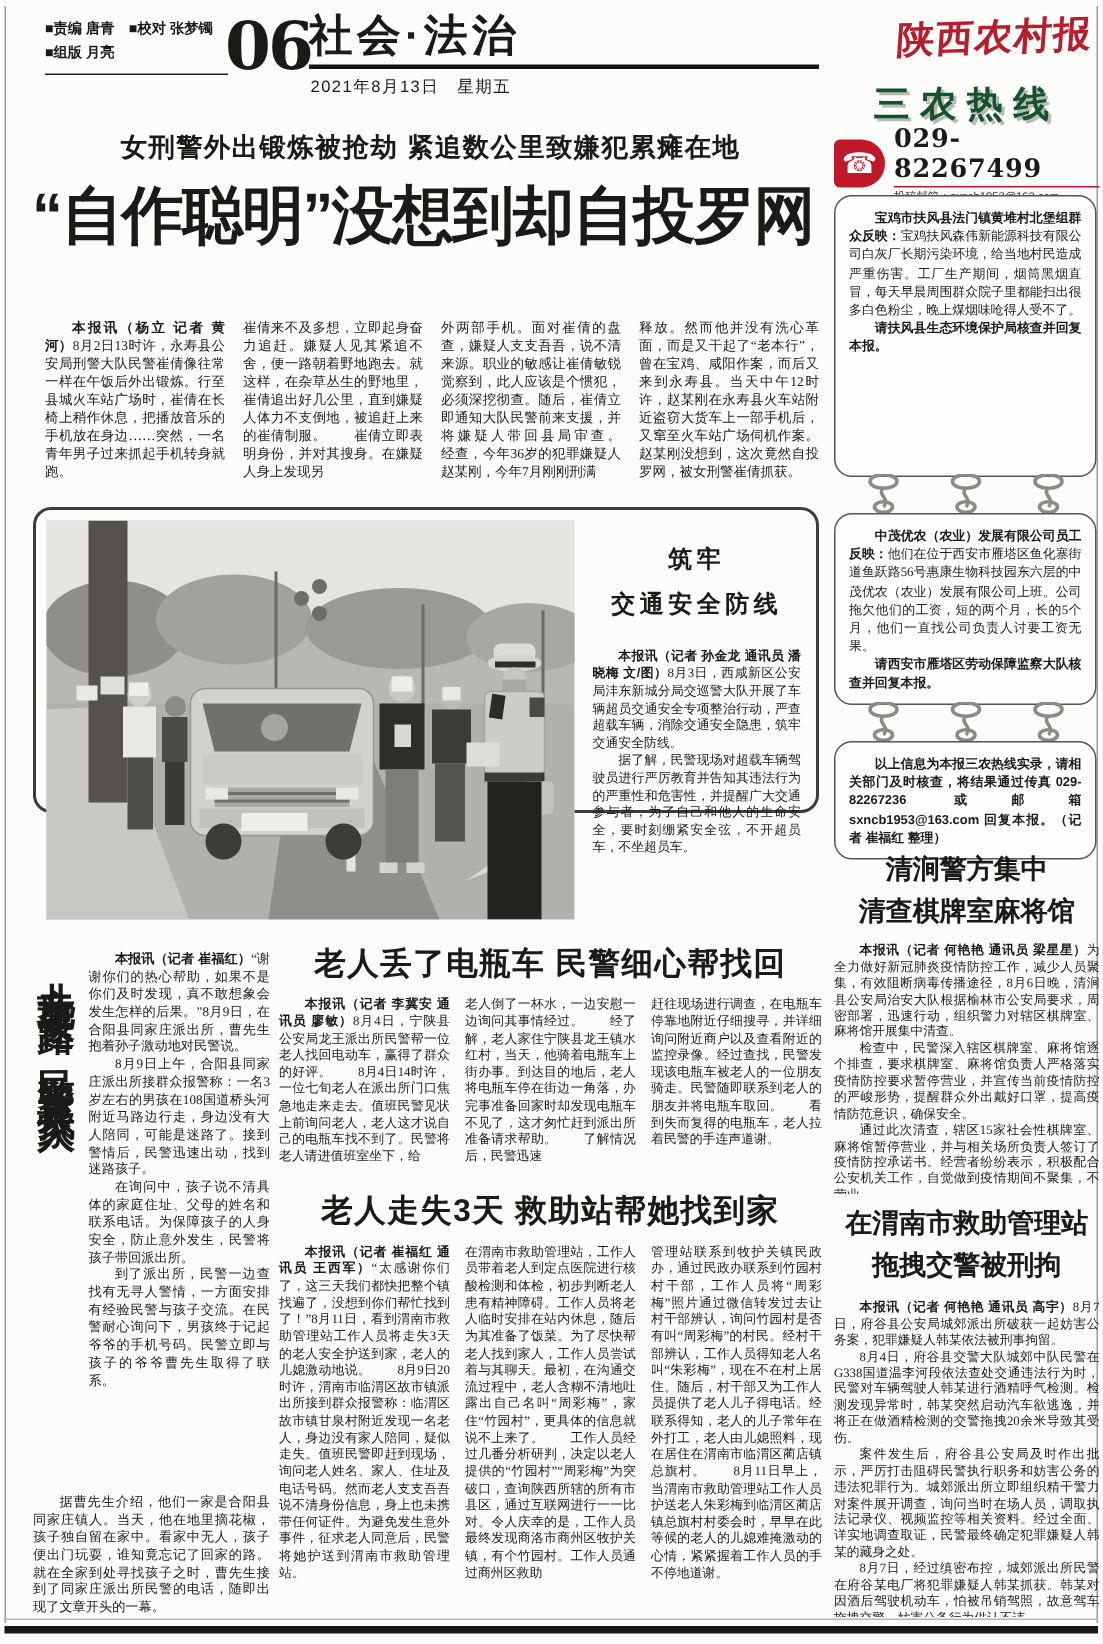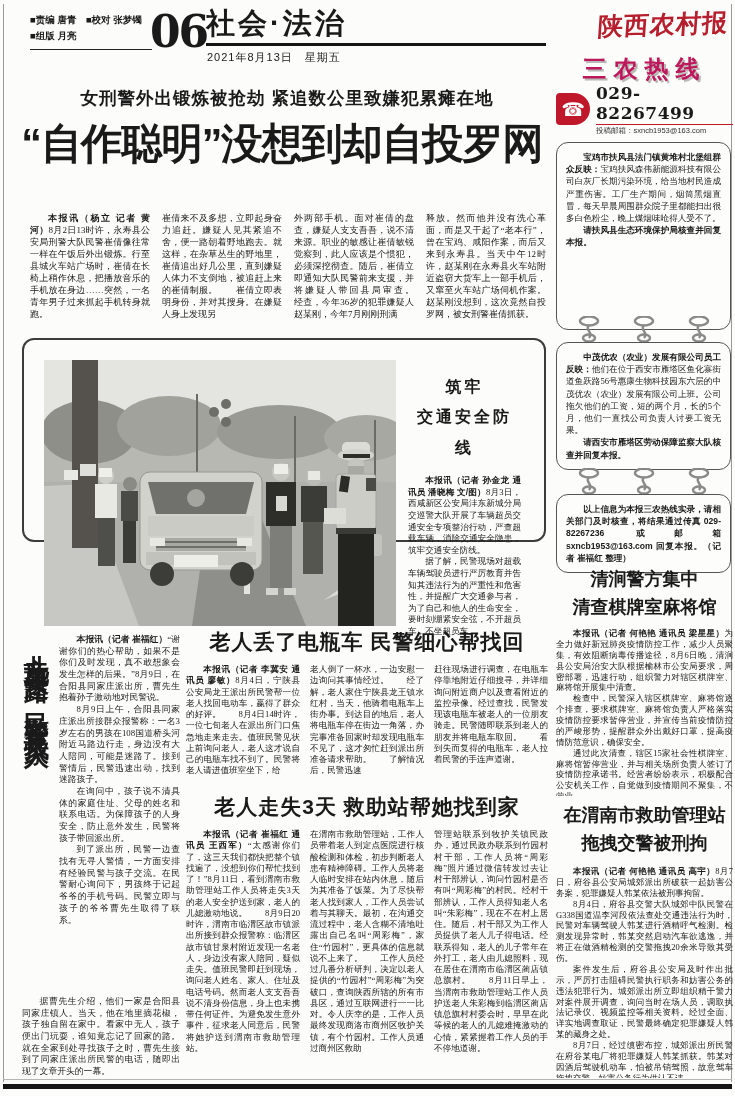--- a/index.html
+++ b/index.html
@@ -28,31 +28,31 @@
           font-size:17.5px;font-weight:900;letter-spacing:1px;}
   .main-headline{left:8px;top:116px;width:548px;text-align:center;font-family:"Liberation Sans","DejaVu Sans",sans-serif;
                  font-size:42px;font-weight:900;letter-spacing:-1px;white-space:nowrap;transform:scaleX(.98);}
   .lead-cols{left:30px;top:213px;width:516px;height:112px;display:flex;gap:12px;overflow:hidden;}
   .lead-col{flex:1;font-size:9px;line-height:1.33;text-align:justify;}
   .para{margin:0;text-indent:2em;}
   .noindent{margin:0;text-indent:0;}
   b{font-family:"Liberation Sans","DejaVu Sans",sans-serif;font-weight:700;}
   
   .photo-box{left:22px;top:338px;width:524px;height:204px;border:2px solid #3c3c3c;border-radius:12px;
-             padding:20px;box-sizing:border-box;display:flex;gap:9px;background:#fcfcfa;}
+             padding:7px;box-sizing:border-box;display:flex;gap:9px;background:#fcfcfa;}
   .photo-wrap{width:352px;height:266px;background:#d7d7d3;flex:none;}
   .photo-article{flex:1;padding:2px 3px;}
   .photo-title{margin:10px 0 4px;text-align:center;font-family:"Liberation Sans","DejaVu Sans",sans-serif;
                font-size:16px;font-weight:900;letter-spacing:3px;line-height:1.9;}
   .photo-article .txt{font-size:8.6px;line-height:1.35;text-align:justify;margin-top:12px;}
   
   .sidebar{left:556px;top:0;width:177px;height:1096px;}
   .tl-logo{position:absolute;left:0;top:53px;width:177px;text-align:center;
            font-family:"Liberation Sans","DejaVu Sans",sans-serif;font-size:24px;font-weight:900;
-           letter-spacing:7px;color:#be185d;text-shadow:2px 2px 0 #b9b9b5;white-space:nowrap;}
+           letter-spacing:7px;color:#14532d;text-shadow:2px 2px 0 #b9b9b5;white-space:nowrap;}
   .tl-phone{position:absolute;left:0;top:90px;width:177px;height:38px;display:flex;align-items:center;}
   .phone-badge{width:34px;height:32px;background:#c0182b;border-radius:4px 16px 16px 4px;color:#fff;
                display:flex;align-items:center;justify-content:center;font-size:19px;flex:none;
                font-family:"DejaVu Sans",sans-serif;}
   .phone-texts{margin-left:6px;}
   .phone-num{font-family:"DejaVu Serif",serif;font-size:17px;font-weight:900;letter-spacing:.5px;}
   .phone-mail{font-size:7.5px;color:#333;border-top:1px solid #c0182b;padding-top:1px;margin-top:1px;
               font-family:"Liberation Sans","DejaVu Sans",sans-serif;}
   .tl-card{position:absolute;left:0;width:175px;border:1.5px solid #555;border-radius:12px;
            padding:8px 9px;box-sizing:border-box;font-size:8.6px;line-height:1.42;text-align:justify;background:#fdfdfb;}
@@ -249,21 +249,21 @@
     <div class="tl-logo">三农热线</div>
 
     <div class="tl-phone">
       <div class="phone-badge">☎</div>
       <div class="phone-texts">
         <div class="phone-num">029-82267499</div>
         <div class="phone-mail">投稿邮箱：sxncb1953@163.com</div>
       </div>
     </div>
 
-    <div class="tl-card" style="top:130px;min-height:188px;margin-top:12px;">
+    <div class="tl-card" style="top:130px;min-height:188px;">
       <p class="para"><b>宝鸡市扶风县法门镇黄堆村北堡组群众反映：</b><span>宝鸡扶风森伟新能源科技有限公司白灰厂长期污染环境，给当地村民造成严重伤害。工厂生产期间，烟筒黑烟直冒，每天早晨周围群众院子里都能扫出很多白色粉尘，晚上煤烟味呛得人受不了。</span></p>
       <p class="para req">请扶风县生态环境保护局核查并回复本报。</p>
     </div>
 
     <div class="spiral" style="top:316px;">
       <svg width="175" height="26" viewBox="0 0 175 26">
         <g fill="none" stroke="#8a8a86" stroke-width="2.4">
           <ellipse cx="33" cy="5" rx="9" ry="4.5"></ellipse>
             <path d="M33 9 C 28 14, 38 16, 33 22"></path>
             <ellipse cx="33" cy="22" rx="6" ry="3.5"></ellipse>

